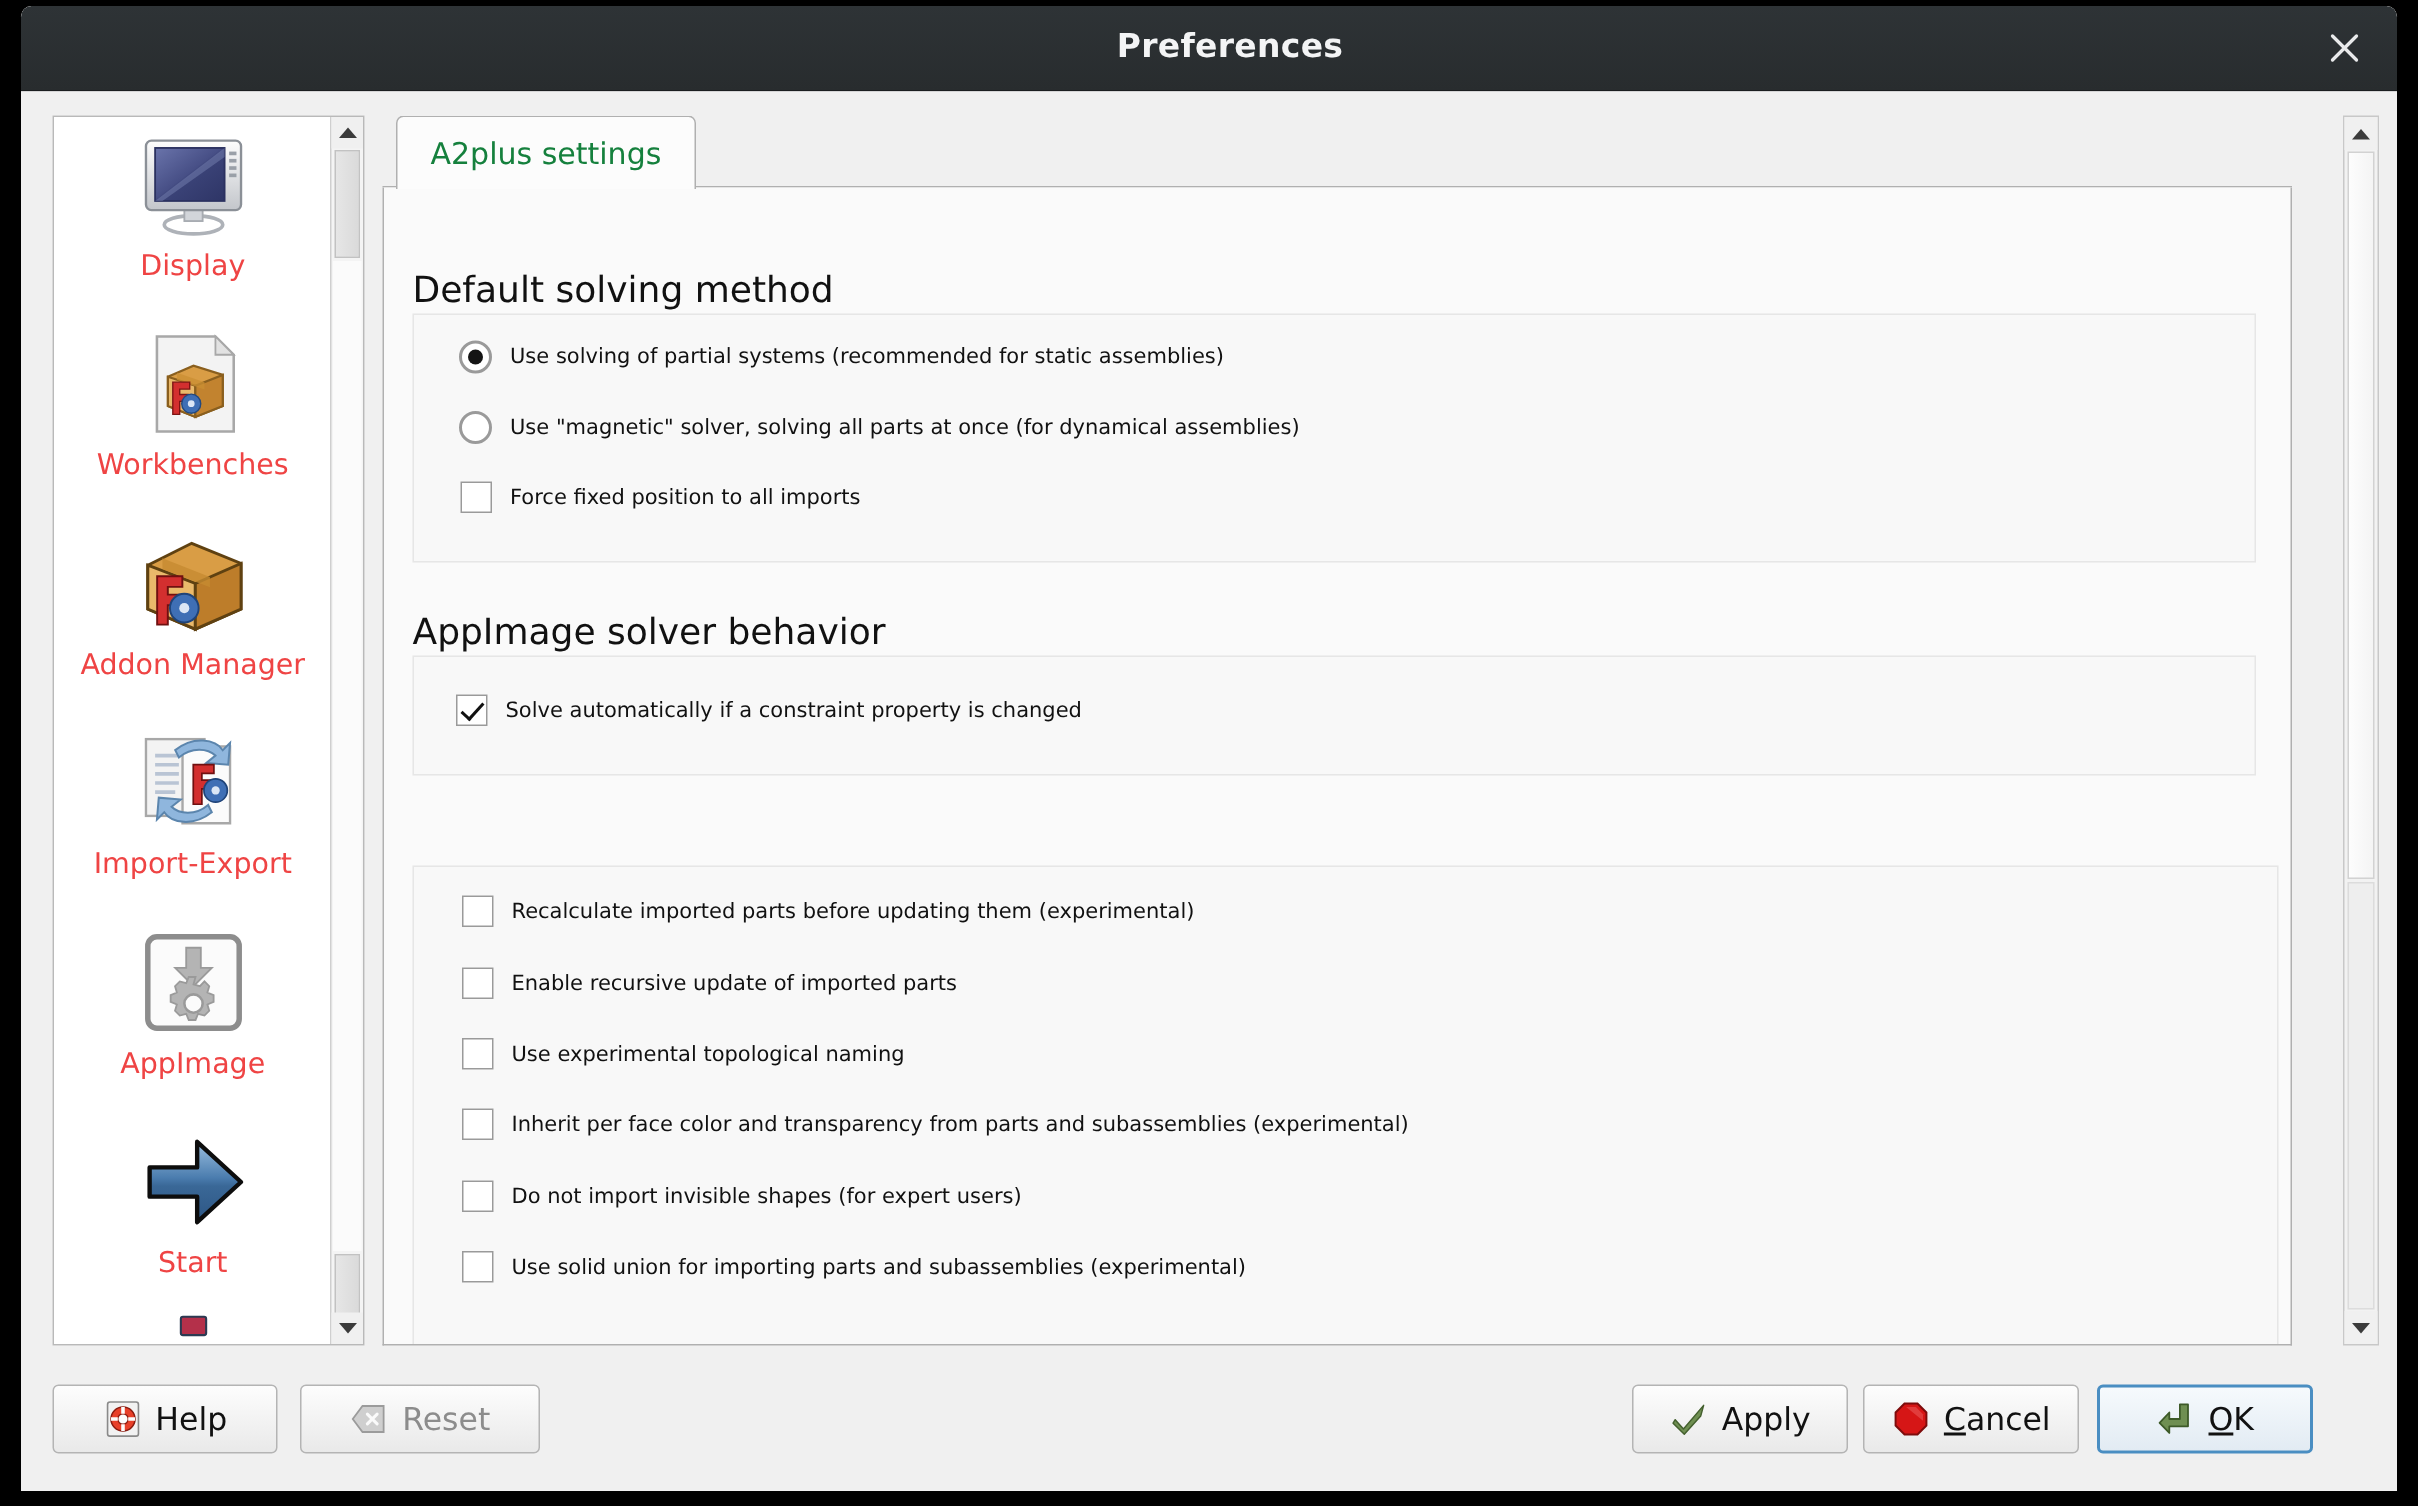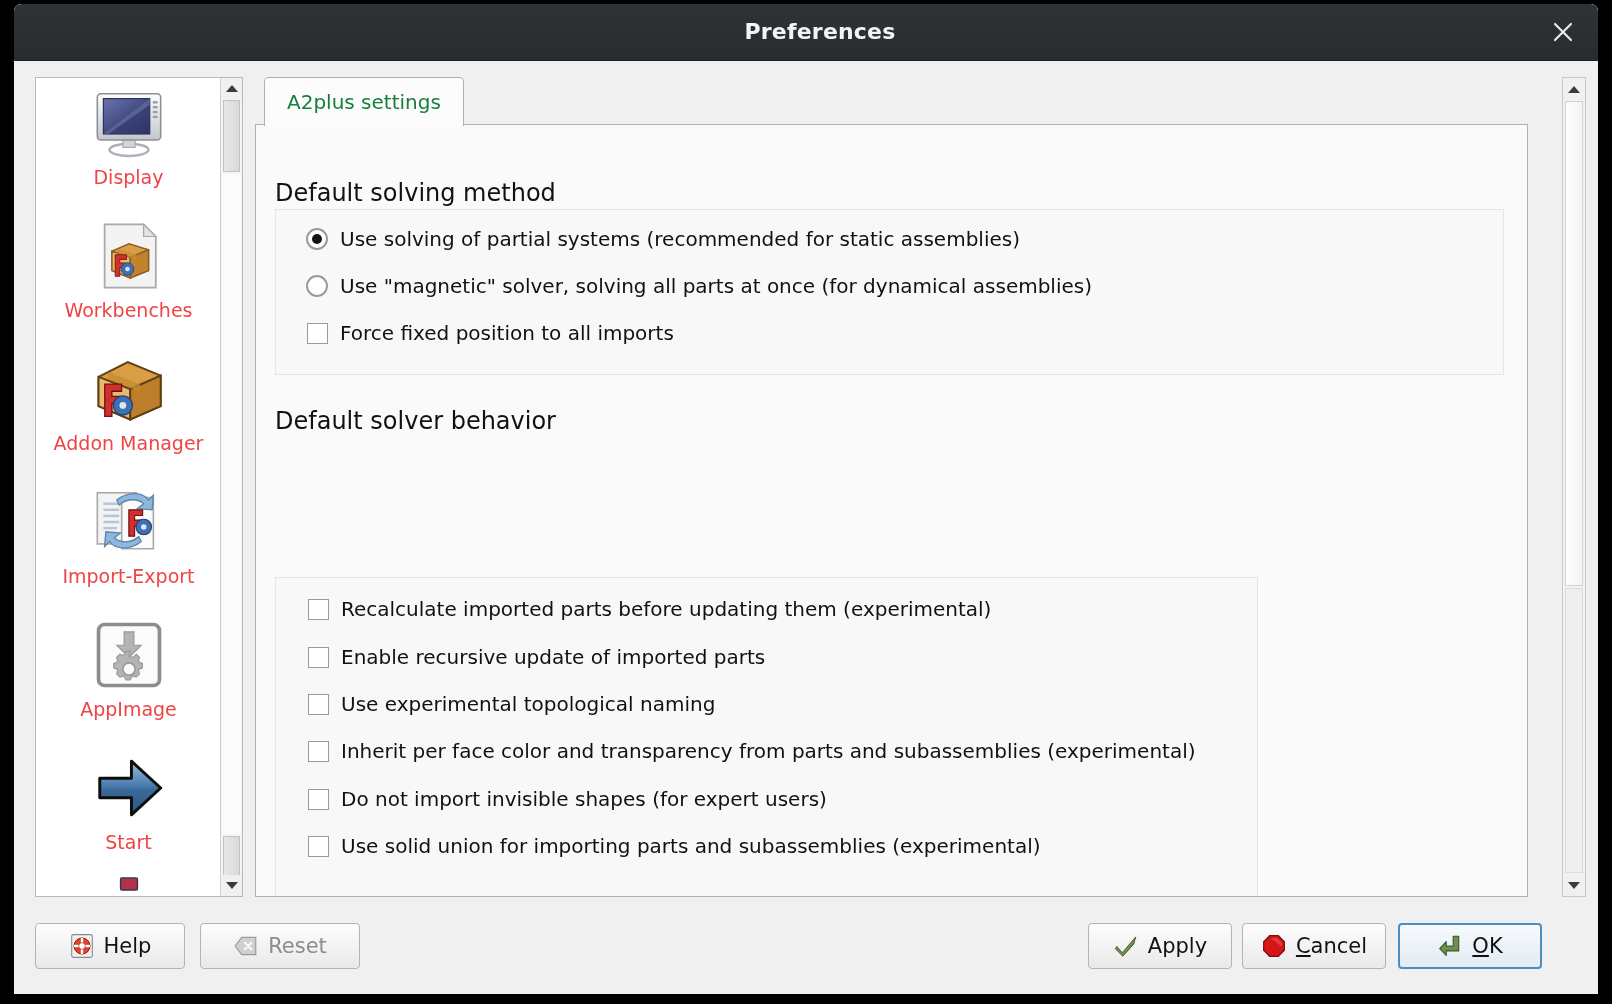--- a/index.html
+++ b/index.html
@@ -220,21 +220,21 @@
   }
 
   .optrow {
     position: absolute;
     display: flex;
     align-items: center;
     cursor: pointer;
     white-space: nowrap;
   }
   .optlabel {
-    font-size: 20px;
+    font-size: 14px;
     color: #111;
     margin-left: 12px;
   }
 
   .radio {
     width: 22px;
     height: 22px;
     border-radius: 50%;
     background: #ffffff;
     border: 2px solid #9a9a9a;
@@ -512,23 +512,29 @@
           <div class="optrow" style="left:30px; top:64px;">
             <span class="radio"></span>
             <span class="optlabel">Use "magnetic" solver, solving all parts at once (for dynamical assemblies)</span>
           </div>
           <div class="optrow" style="left:31px; top:111px;">
             <span class="checkbox"></span>
             <span class="optlabel">Force fixed position to all imports</span>
           </div>
         </div>
 
-        <div class="group-title" style="left:19px; top:282px;">Default solver behavior</div>
-
-        <div class="groupbox" style="left:19px; top:452px; width:983px; height:320px;">
+        <div class="group-title" style="left:19px; top:282px;">AppImage solver behavior</div>
+        <div class="groupbox" style="left:19px; top:312px; width:1229px; height:80px;">
+          <div class="optrow" style="left:28px; top:25px;">
+            <span class="checkbox checked"></span>
+            <span class="optlabel">Solve automatically if a constraint property is changed</span>
+          </div>
+        </div>
+
+        <div class="groupbox" style="left:19px; top:452px; width:1244px; height:320px;">
           <div class="optrow" style="left:32px; top:19px;">
             <span class="checkbox"></span>
             <span class="optlabel">Recalculate imported parts before updating them (experimental)</span>
           </div>
           <div class="optrow" style="left:32px; top:67px;">
             <span class="checkbox"></span>
             <span class="optlabel">Enable recursive update of imported parts</span>
           </div>
           <div class="optrow" style="left:32px; top:114px;">
             <span class="checkbox"></span>

